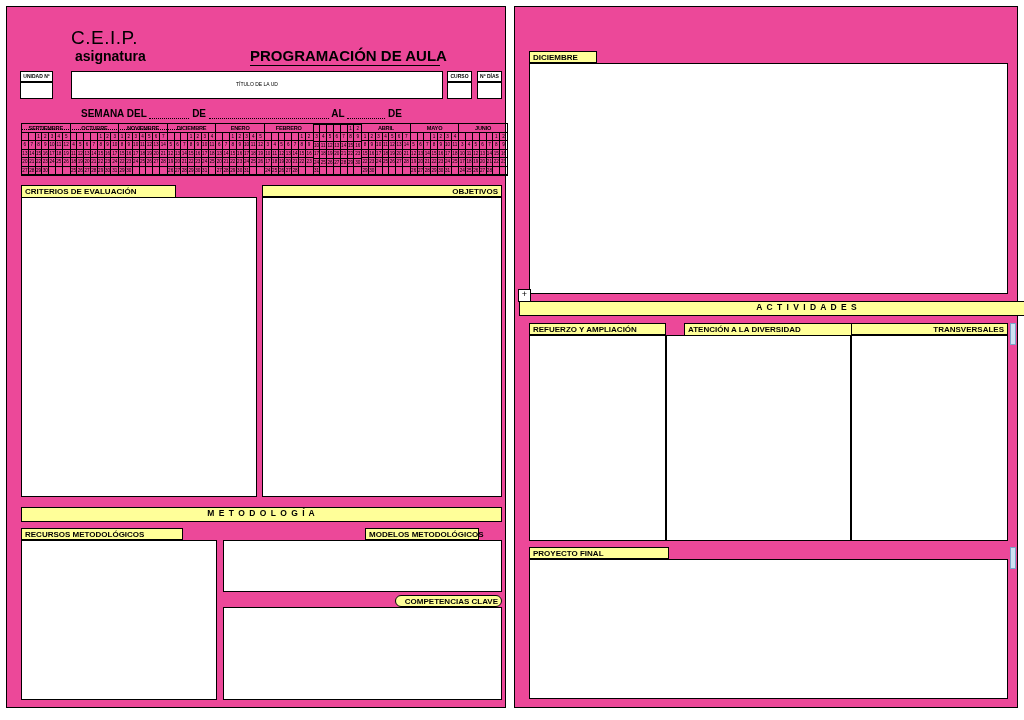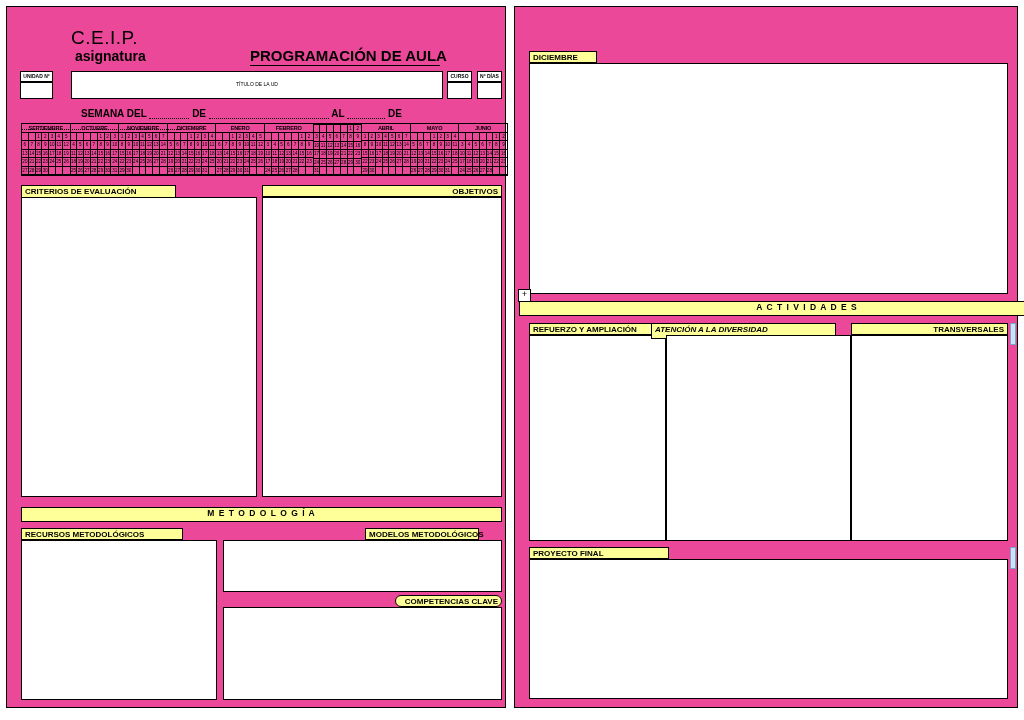--- a/index.html
+++ b/index.html
@@ -663,21 +663,21 @@
   <div class="sheet" id="sheet-right">
 
     <div class="yellow-tab" style="left:14px; top:44px; width:68px; height:12px;">DICIEMBRE</div>
     <div class="big-box" style="left:14px; top:56px; width:479px; height:231px;"></div>
 
     <div class="hdr-strip" style="left:4px; top:294px; width:576px; height:15px;">A C T I V I D A D E S</div>
 
     <div class="yellow-tab" style="left:14px; top:316px; width:137px; height:12px;">REFUERZO Y AMPLIACIÓN</div>
     <div class="big-box" style="left:14px; top:328px; width:137px; height:206px;"></div>
 
-    <div class="yellow-tab" style="left:136px; top:316px; width:185px; height:16px;font-style:italic;">ATENCIÓN A LA DIVERSIDAD</div>
+    <div class="yellow-tab" style="left:169px; top:316px; width:185px; height:16px;">ATENCIÓN A LA DIVERSIDAD</div>
     <div class="big-box" style="left:151px; top:328px; width:185px; height:206px;"></div>
 
     <div class="yellow-tab right" style="left:336px; top:316px; width:157px; height:12px;">TRANSVERSALES</div>
     <div class="big-box" style="left:336px; top:328px; width:157px; height:206px;"></div>
 
     <div class="yellow-tab" style="left:14px; top:540px; width:140px; height:12px;">PROYECTO FINAL</div>
     <div class="big-box" style="left:14px; top:552px; width:479px; height:140px;"></div>
 
     <div class="side-tab" style="left:495px; top:316px; height:22px;"></div>
     <div class="side-tab" style="left:495px; top:540px; height:22px;"></div>

